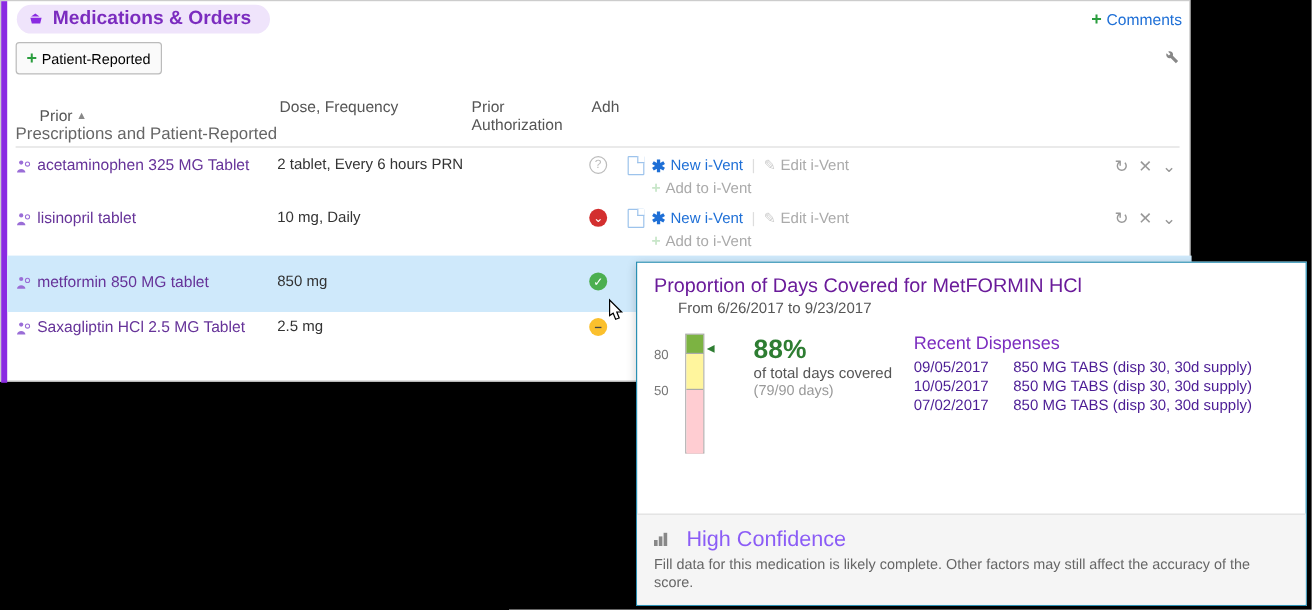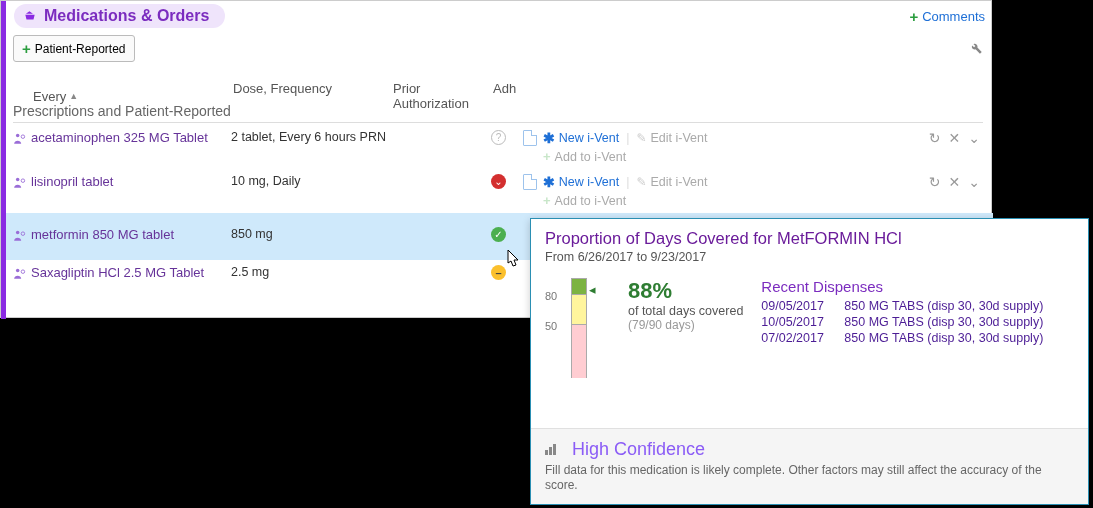--- a/index.html
+++ b/index.html
@@ -44,21 +44,21 @@
 .page-ico::after { content: ""; position: absolute; right: -1px; top: -1px; width: 5px; height: 5px; background: #fff; border-left: 1px solid #9dc3ec; border-bottom: 1px solid #9dc3ec; }
 .asterisk { color: #1e6fd6; font-size: 14px; font-weight: bold; }
 .pencil { color: #ccc; font-size: 12px; }
 .plus-gray { color: #c8e6c9; font-size: 13px; font-weight: bold; }
 .row-end-icons { margin-left: auto; display: flex; gap: 8px; color: #999; font-size: 14px; padding-right: 6px; }
 .row-end-icons span { cursor: pointer; }
 .cursor-pointer { position: absolute; left: 502px; top: 248px; width: 20px; height: 24px; z-index: 5; pointer-events: none; }
 .tooltip { position: absolute; left: 530px; top: 218px; width: 559px; height: 287px; background: #fff; border: 1px solid #2a8fb3; box-shadow: 0 2px 8px rgba(0,0,0,0.2); z-index: 10; }
 .tt-head { padding: 10px 14px 2px 14px; }
 .tt-title { color: #6a1b9a; font-size: 16.5px; font-weight: 500; }
-.tt-range { color: #555; font-size: 12.5px; margin-top: 2px; }
+.tt-range { color: #555; font-size: 12.5px; margin-top: 2px; margin-left: 20px; }
 .tt-body { display: flex; padding: 12px 14px 10px 14px; gap: 18px; }
 .tt-chart { width: 65px; position: relative; height: 100px; }
 .tt-axis-80 { position: absolute; left: 0; top: 12px; font-size: 11px; color: #777; }
 .tt-axis-50 { position: absolute; left: 0; top: 42px; font-size: 11px; color: #777; }
 .tt-bar { position: absolute; left: 26px; top: 0; width: 16px; height: 100px; border: 1px solid #aaa; }
 .tt-bar-green { position: absolute; left: 0; top: 0; width: 100%; height: 16px; background: #7cb342; border-bottom: 1px solid #aaa; }
 .tt-bar-yellow { position: absolute; left: 0; top: 16px; width: 100%; height: 30px; background: #fff59d; border-bottom: 1px solid #aaa; }
 .tt-bar-red { position: absolute; left: 0; top: 46px; width: 100%; height: 53px; background: #ffcdd2; }
 .tt-marker { position: absolute; top: 4px; left: 44px; color: #2e7d32; font-size: 13px; }
 .tt-pct { color: #2e7d32; font-size: 22px; font-weight: 600; }
@@ -103,21 +103,21 @@
     </button>
     <span class="wrench">
       <svg width="15" height="15" viewBox="0 0 24 24" fill="currentColor">
           <path d="M22 19l-7-7c.6-1.5.3-3.3-1-4.6-1.4-1.4-3.5-1.7-5.2-.8l3 3-2.1 2.1-3-3c-.9 1.7-.6 3.8.8 5.2 1.3 1.3 3.1 1.6 4.6 1l7 7 2.9-2.9z"></path>
         </svg>
     </span>
   </div>
 
   <div class="col-headers">
     <div class="col-name">
-      <span>Every</span>
+      <span>Prior</span>
       <span class="sort-arrow">▲</span>
     </div>
     <div class="col-dose">Dose, Frequency</div>
     <div class="col-prior">Prior Authorization</div>
     <div class="col-adh">Adh</div>
   </div>
 
   <div class="section-head">Prescriptions and Patient-Reported</div>
 
   <div class="rows">

